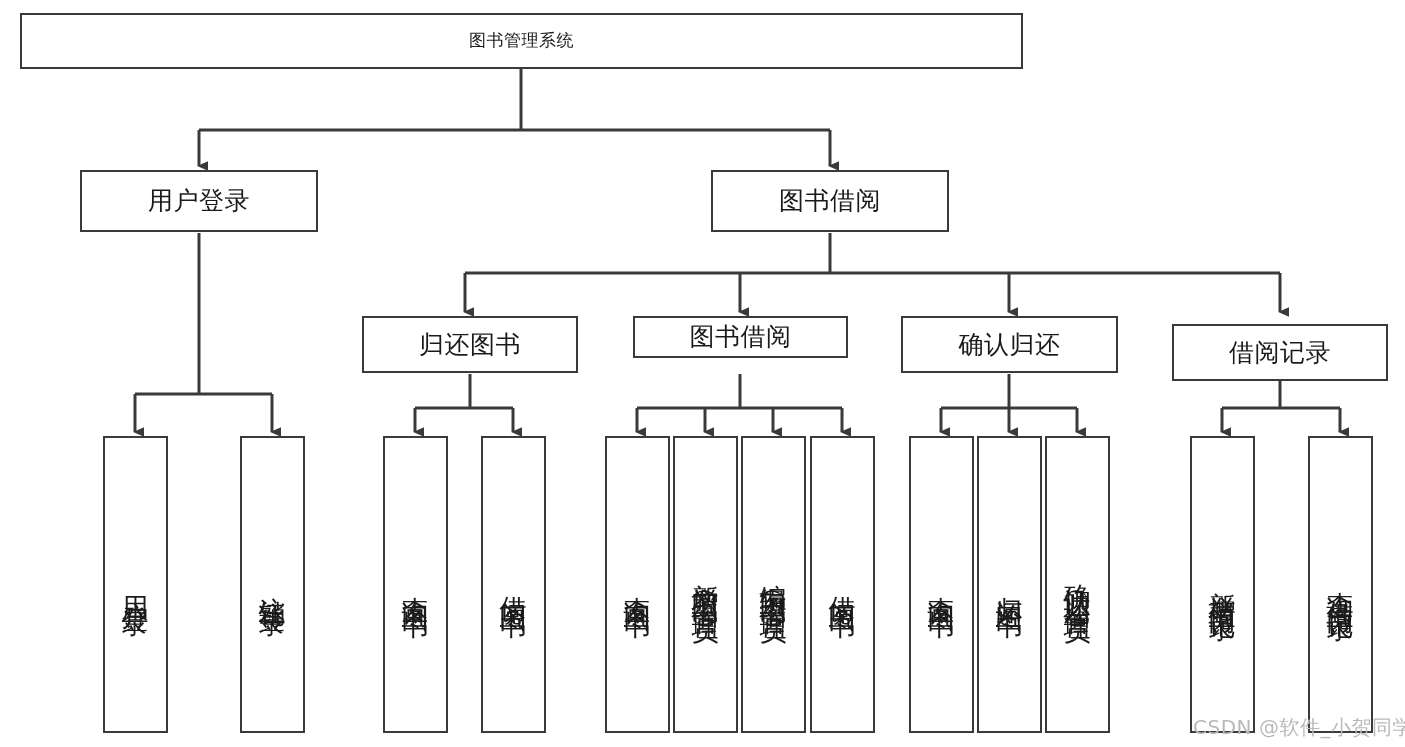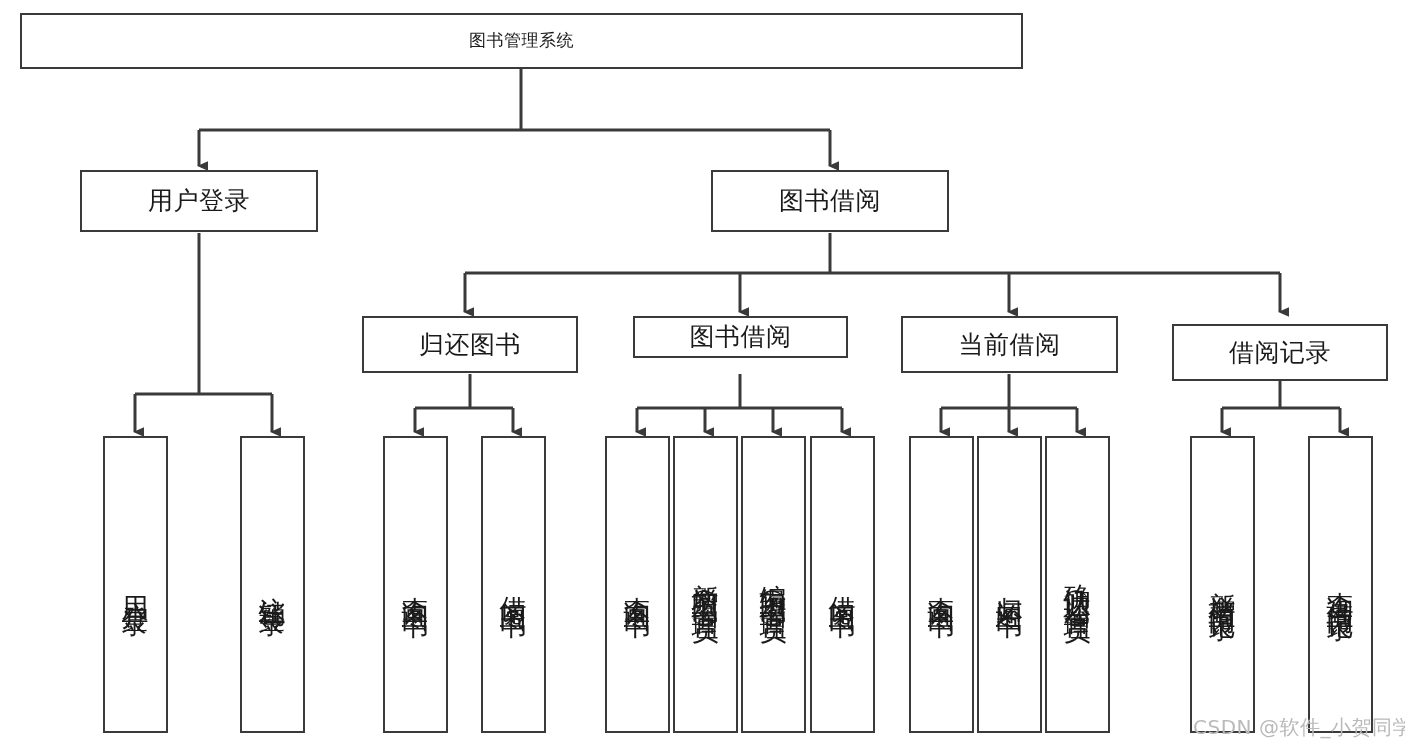--- a/index.html
+++ b/index.html
@@ -141,21 +141,21 @@
     <span class="label">图书借阅</span>
   </div>
 
   <div class="node node-h" style="left:362px; top:316px; width:216px; height:57px;">
     <span class="label">归还图书</span>
   </div>
   <div class="node node-h" style="left:633px; top:316px; width:215px; height:42px;">
     <span class="label">图书借阅</span>
   </div>
   <div class="node node-h" style="left:901px; top:316px; width:217px; height:57px;">
-    <span class="label">当前借阅</span>
+    <span class="label">确认归还</span>
   </div>
   <div class="node node-h" style="left:1172px; top:324px; width:216px; height:57px;">
     <span class="label">借阅记录</span>
   </div>
 
   <div class="node node-v mid" style="left:103px; top:436px; width:65px; height:297px;">
     <span class="label" style="margin-top: 136.5px;">用户登录</span>
   </div>
   <div class="node node-v mid" style="left:240px; top:436px; width:65px; height:297px;">
     <span class="label" style="margin-top: 136.5px;">注销登录</span>

